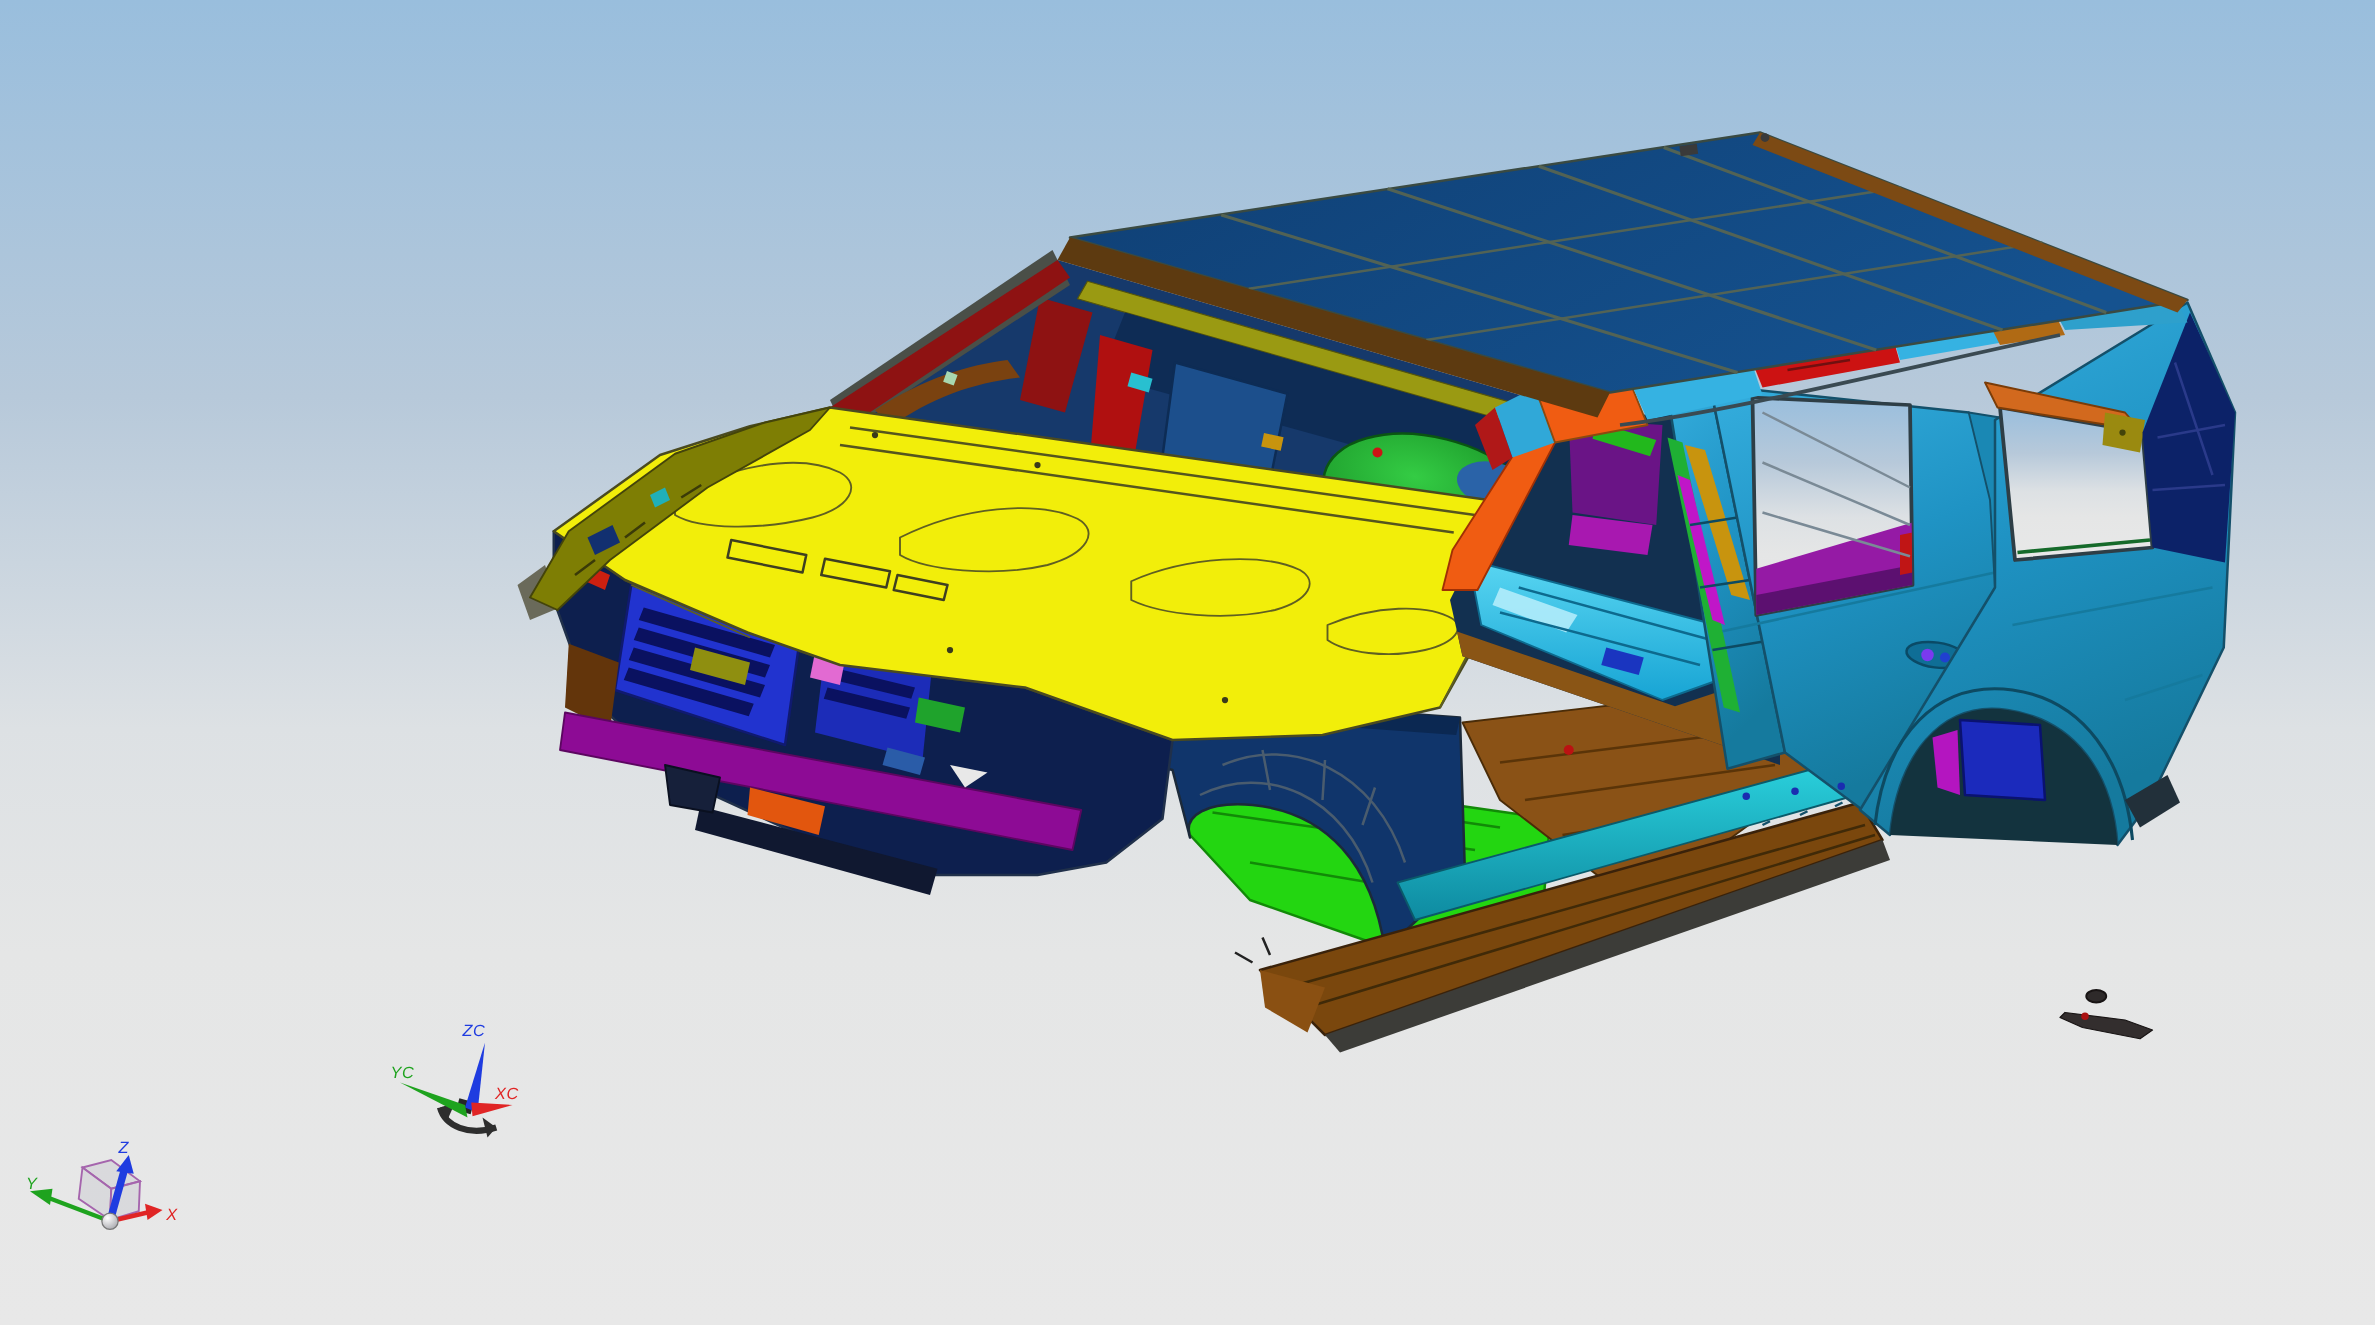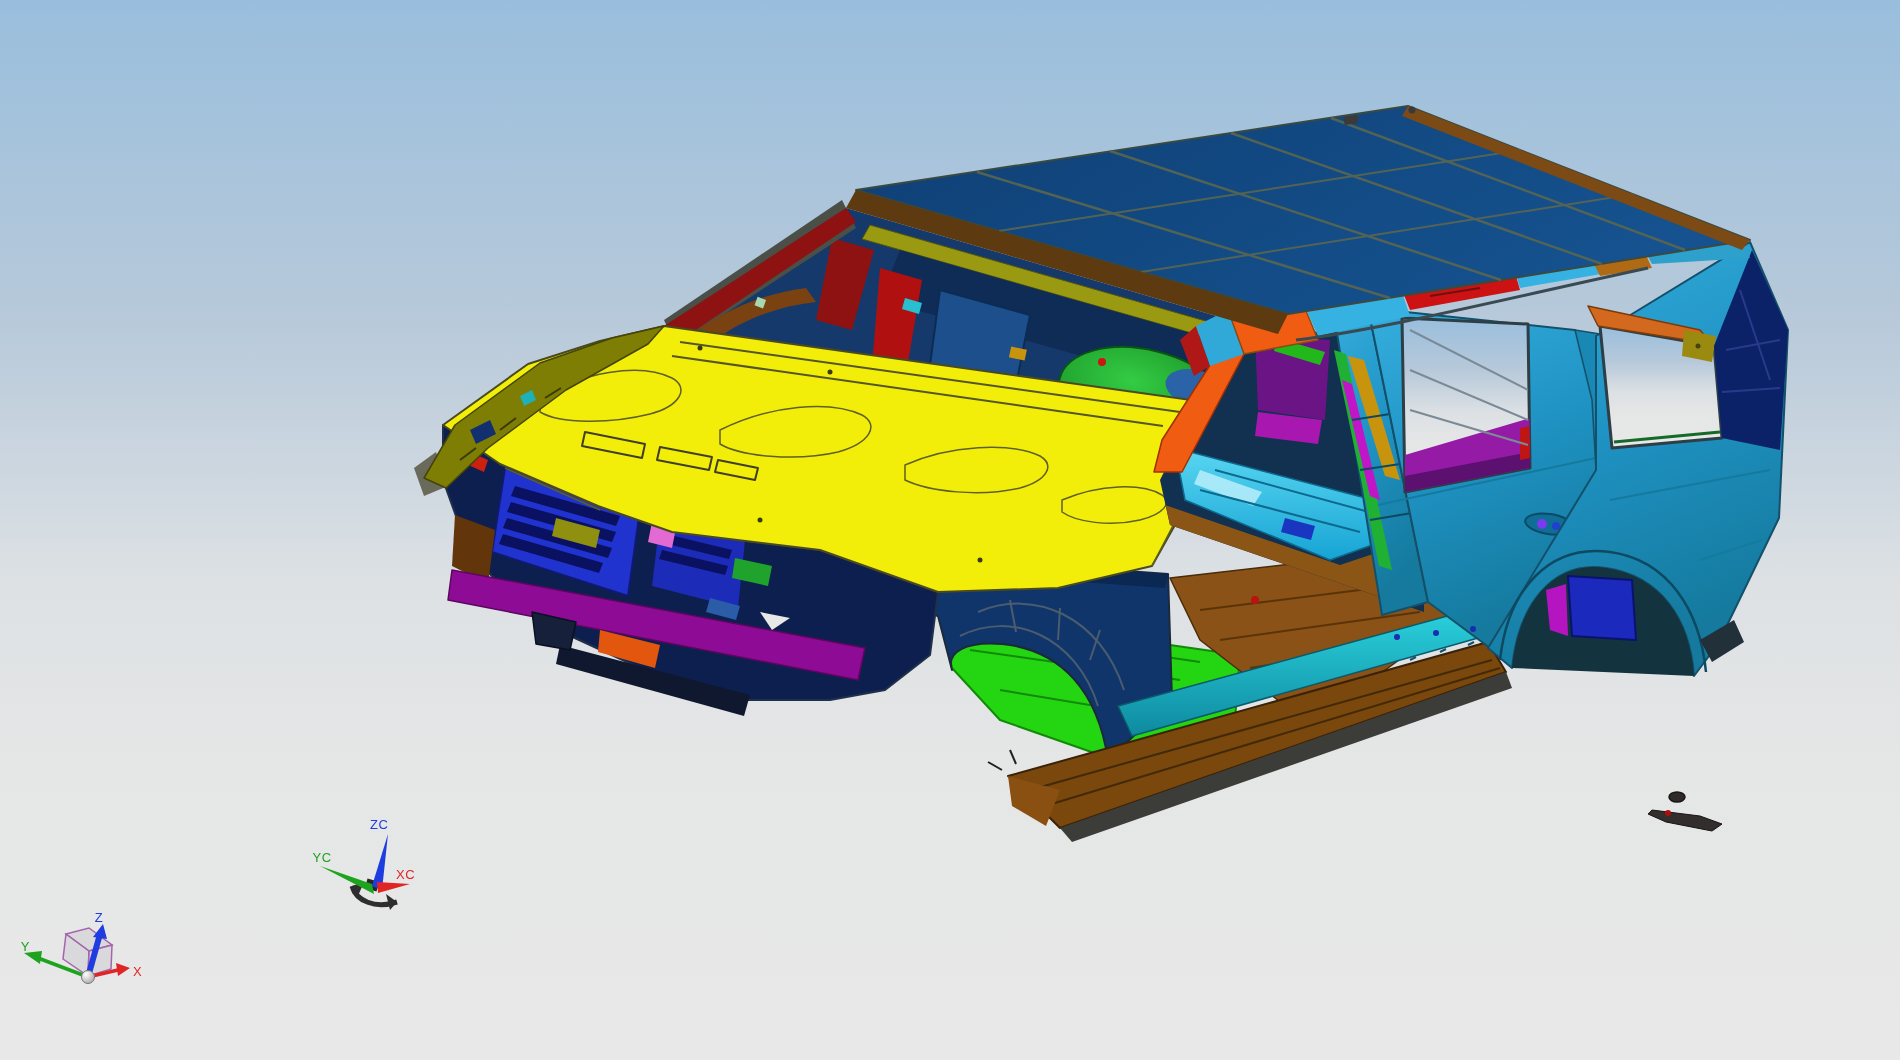--- a/index.html
+++ b/index.html
@@ -1,16 +1,16 @@
 <!DOCTYPE html>
 <html><head>
 <meta charset="utf-8">
 <style>
   html,body{margin:0;padding:0;width:1900px;height:1060px;overflow:hidden;background:#e8e8e8;}
-  #viewport{position:relative;width:1527px;height:1060px;font-family:"Liberation Sans",sans-serif;}
+  #viewport{position:relative;width:1527px;height:1060px;font-family:"Liberation Sans",sans-serif;font-style:italic;}
   svg{display:block}
   text{font-family:"Liberation Sans",sans-serif;font-size:13px;font-weight:500;letter-spacing:.5px}
 </style>
 </head>
 <body>
 
 <div id="viewport">
 <svg width="1900" height="1060" viewBox="0 0 1900 1060" xmlns="http://www.w3.org/2000/svg">
   <defs>
     <linearGradient id="bgGrad" x1="0" y1="0" x2="0" y2="1">

